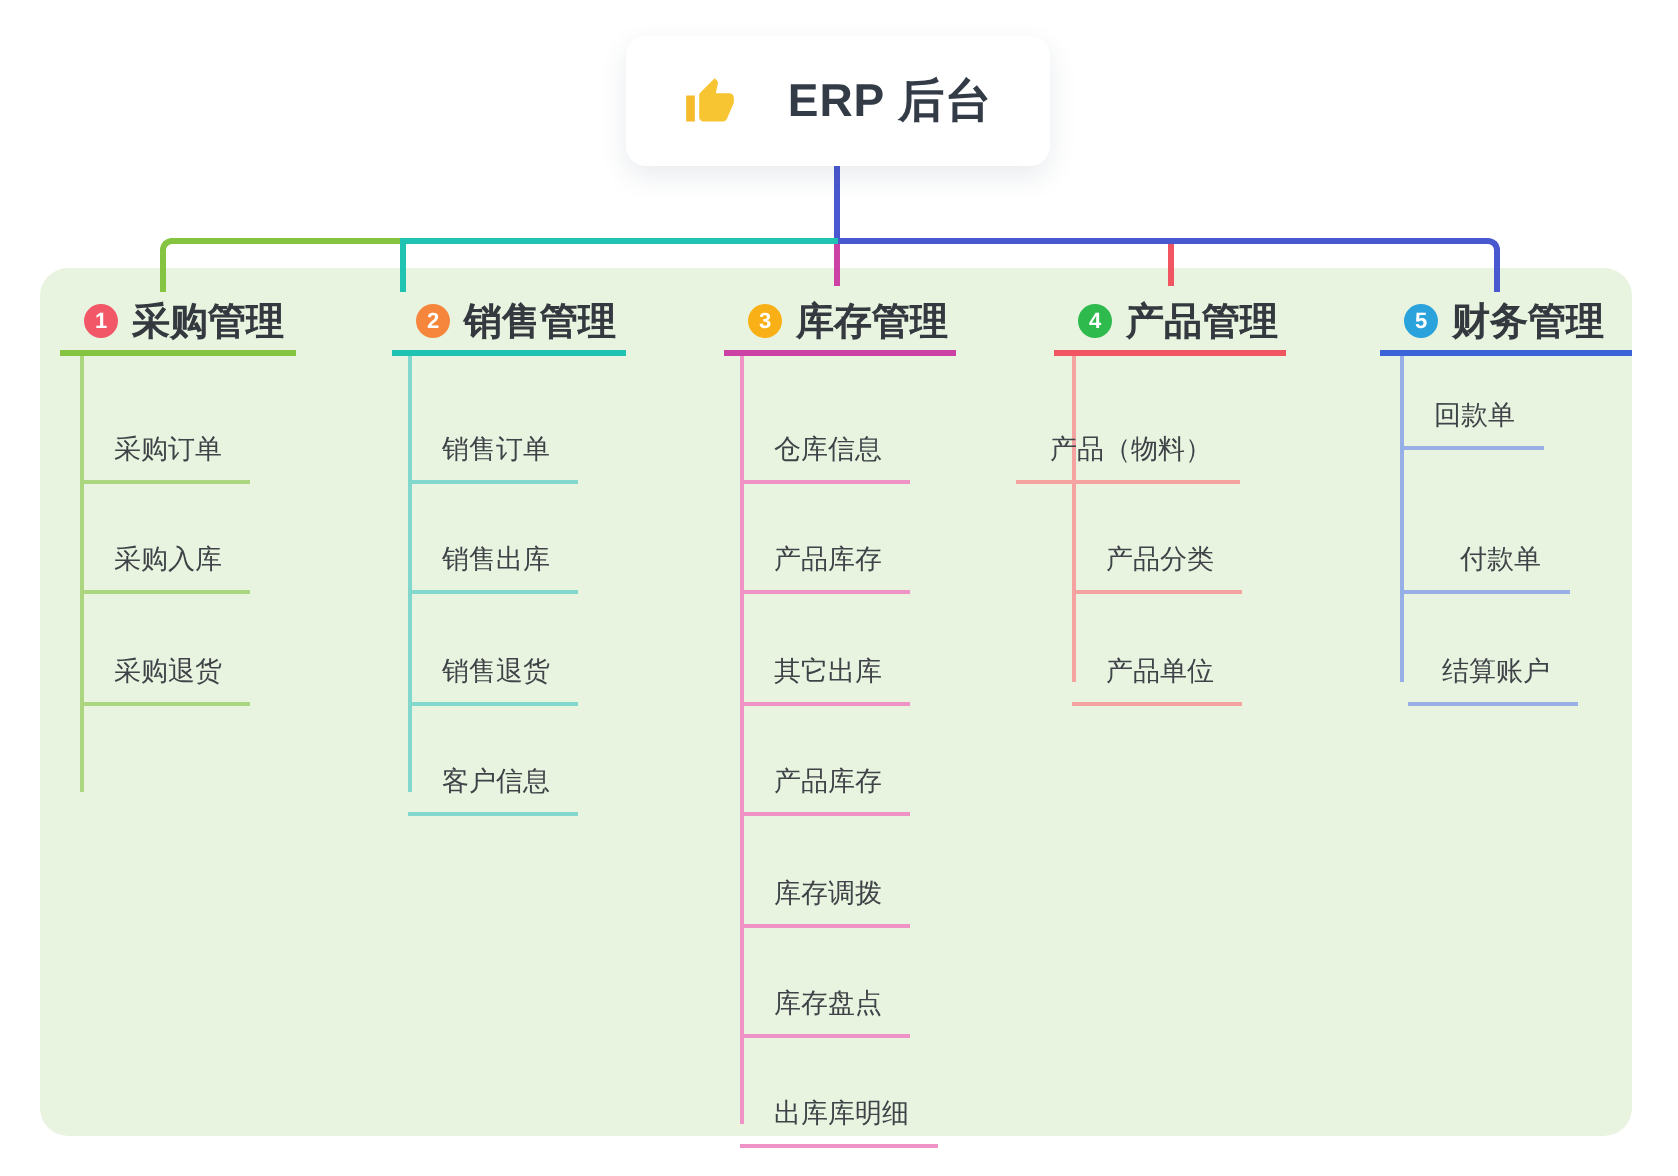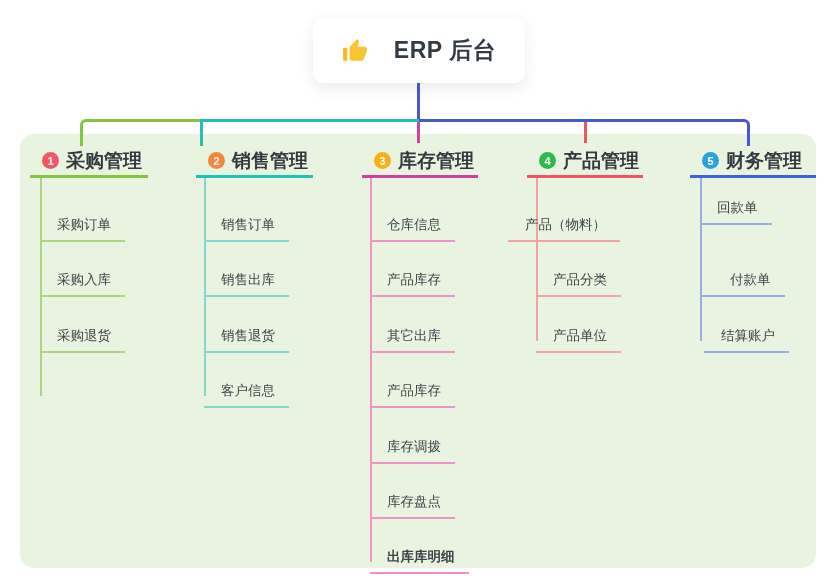--- a/index.html
+++ b/index.html
@@ -109,21 +109,21 @@
     <span class="badge" style="background:#f9b016;">3</span>
     <span class="branch-label">库存管理</span>
   </div>
   <div class="spine" style="left:370px;top:178px;height:384px;background:#ef93c6;"></div>
   <div class="child" style="left:370px;top:201px;border-bottom-color:#ef93c6;">仓库信息</div>
   <div class="child" style="left:370px;top:256px;border-bottom-color:#ef93c6;">产品库存</div>
   <div class="child" style="left:370px;top:312px;border-bottom-color:#ef93c6;">其它出库</div>
   <div class="child" style="left:370px;top:367px;border-bottom-color:#ef93c6;">产品库存</div>
   <div class="child" style="left:370px;top:423px;border-bottom-color:#ef93c6;">库存调拨</div>
   <div class="child" style="left:370px;top:478px;border-bottom-color:#ef93c6;">库存盘点</div>
-  <div class="child" style="left:370px;top:533px;border-bottom-color:#ef93c6;font-weight:bold;">出库库明细</div>
+  <div class="child" style="left:370px;top:533px;border-bottom-color:#ef93c6;">出库库明细</div>
 
   <div class="branch-header" style="left:527px;width:104px;border-bottom-color:#f25562;">
     <span class="badge" style="background:#2eba4d;">4</span>
     <span class="branch-label">产品管理</span>
   </div>
   <div class="spine" style="left:536px;top:178px;height:163px;background:#f5a3a0;"></div>
   <div class="child" style="left:508px;top:201px;border-bottom-color:#f5a3a0;text-align:right;">产品（物料）</div>
   <div class="child" style="left:536px;top:256px;border-bottom-color:#f5a3a0;">产品分类</div>
   <div class="child" style="left:536px;top:312px;border-bottom-color:#f5a3a0;">产品单位</div>
 

